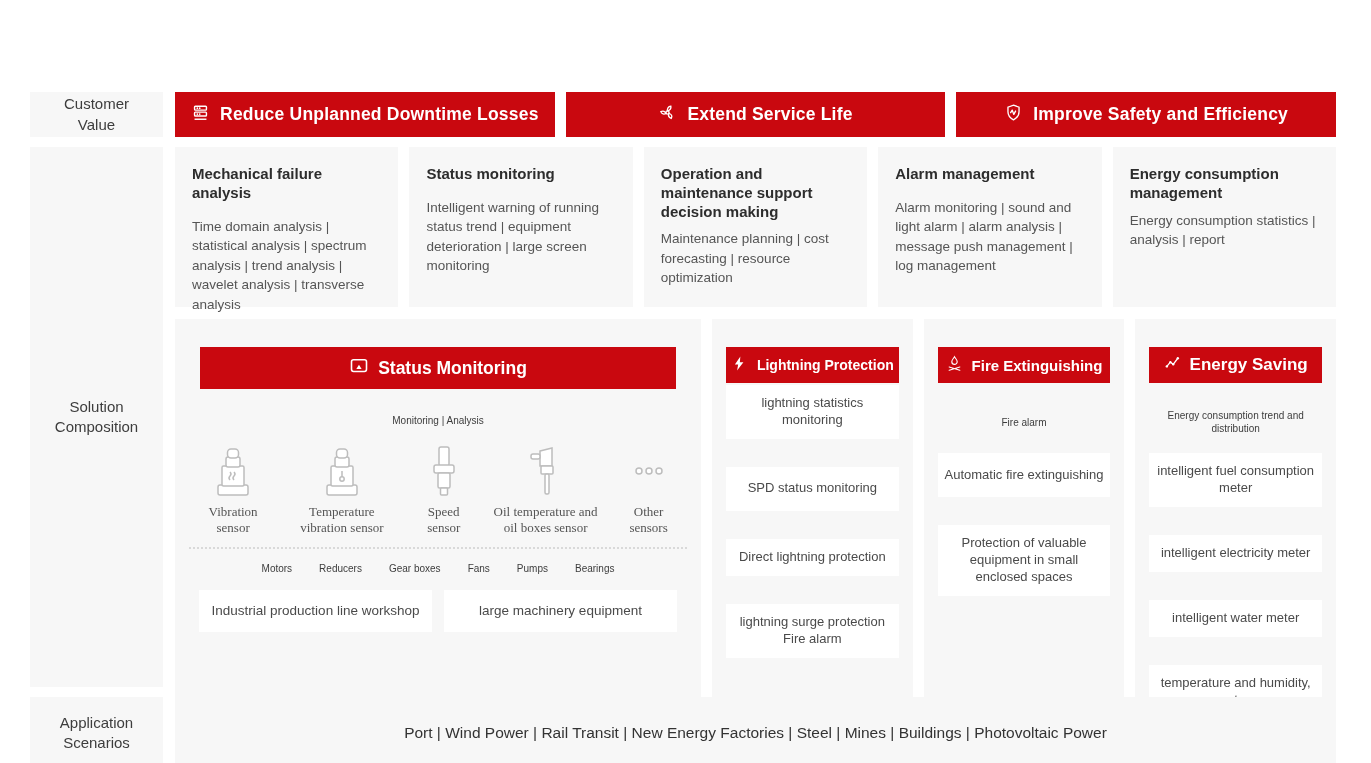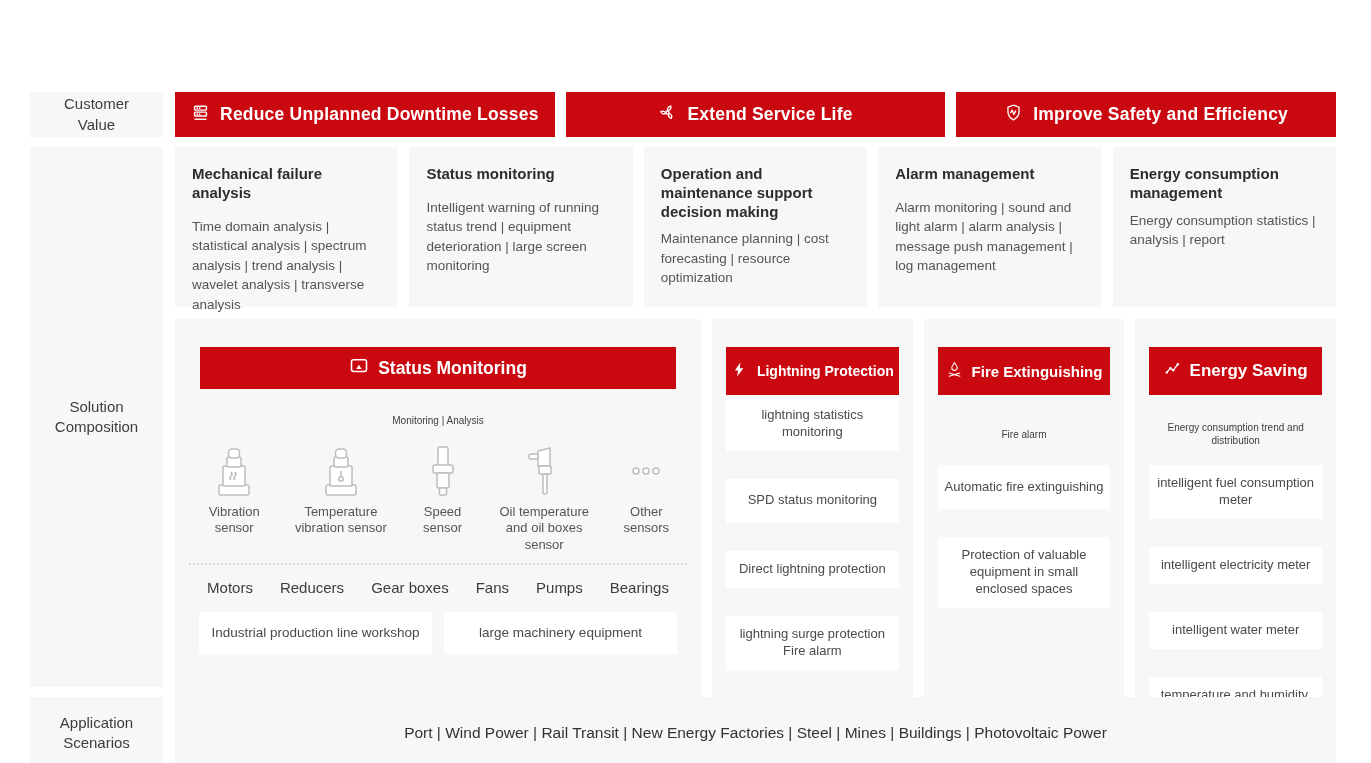--- a/index.html
+++ b/index.html
@@ -53,42 +53,42 @@
   
   .status-panel { padding:28px 24px 0 24px; }
   .status-header { height:42px; font-size:17.5px; margin:0 1px; }
   .status-header svg { width:20px; height:20px; }
   .subtitle {
     text-align:center; font-size:10px; color:#3d3d3d; line-height:1.3;
   }
   .status-subtitle { margin-top:25px; }
   .sensors {
     margin-top:15px; display:flex; justify-content:center;
-    align-items:flex-start; gap:22px;
+    align-items:flex-start; gap:22px;font-family:Liberation Serif, serif;
   }
   .sensor { display:flex; flex-direction:column; align-items:center; width:auto; }
   .sensor .icn { height:58px; display:flex; align-items:center; justify-content:center; }
   .sensor .lbl {
     margin-top:4px; font-size:13px; color:#555; text-align:center;
     line-height:1.25; max-width:132px;
   }
   .dotted-sep { margin:10px -10px 0 -10px; border-bottom:2px dotted #d9d9d9; }
   .machines {
     margin-top:14px; display:flex; justify-content:center; gap:27px;
-    font-size:15px; color:#3d3d3d;
+    font-size:10px; color:#3d3d3d;
   }
   .scene-boxes { margin-top:16px; display:flex; gap:12px; }
   .scene-box {
     flex:1; background:#fff; height:42px;
     display:flex; align-items:center; justify-content:center;
     font-size:13.5px; color:#4a4a4a; text-align:center;
   }
   
   .small-panel { padding:28px 14px 0 14px; display:flex; flex-direction:column; }
-  .small-header { height:48px; }
+  .small-header { height:36px; }
   .small-header svg { width:17px; height:17px; }
   .hdr-s14 { font-size:14px; }
   .hdr-s15 { font-size:15px; }
   .hdr-s17 { font-size:17px; }
   .small-subtitle {
     height:58px; margin-top:10px;
     display:flex; align-items:center; justify-content:center;
   }
   .items { display:flex; flex-direction:column; gap:28px; margin-top:2px; }
   .item {

